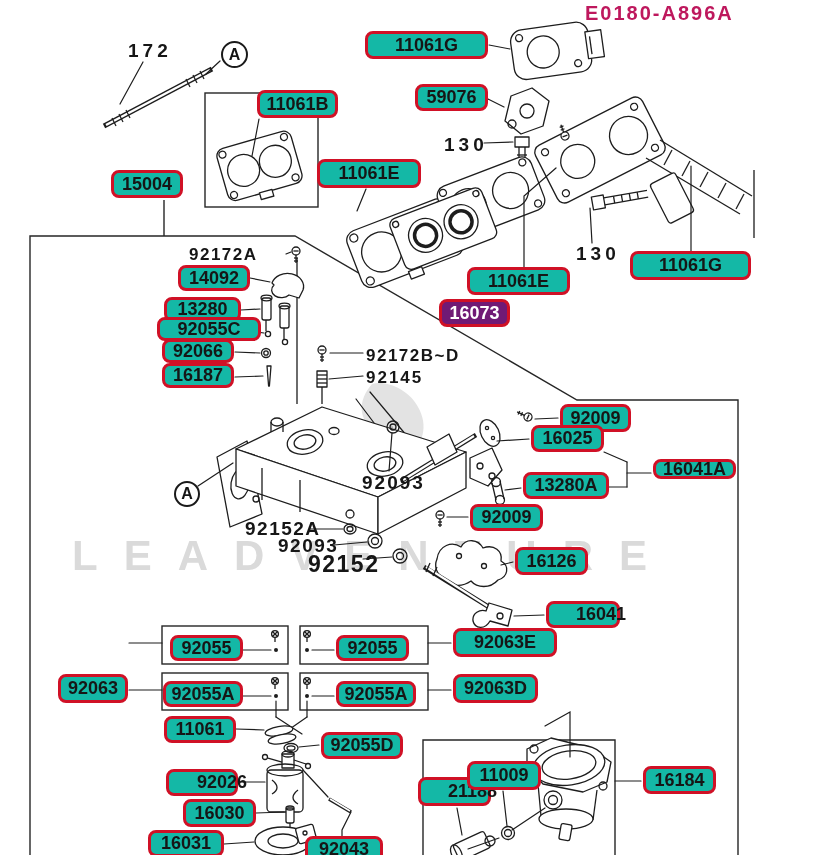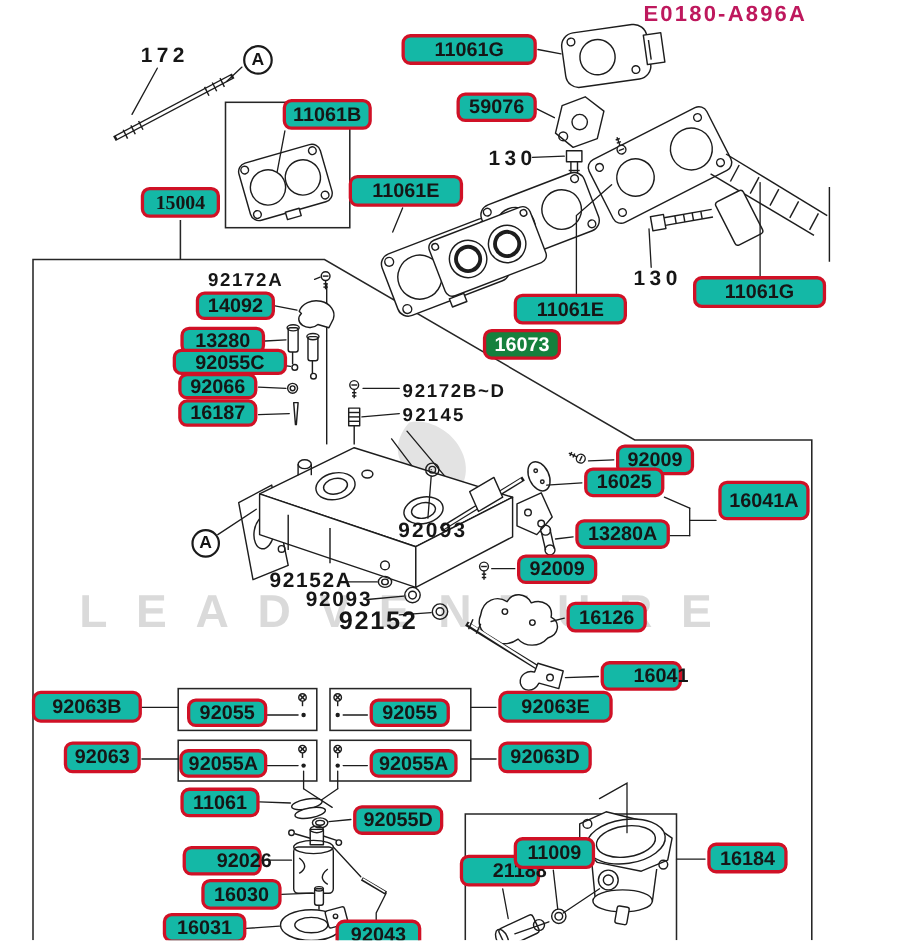--- a/index.html
+++ b/index.html
@@ -6,21 +6,21 @@
   #stage{position:relative;width:827px;height:855px;background:#fff;overflow:hidden;
          font-family:"Liberation Sans",sans-serif;}
   .title{position:absolute;left:585px;top:2px;font-size:20px;font-weight:bold;
          letter-spacing:2px;color:#be185d;z-index:3;white-space:nowrap;}
   .wmtext{position:absolute;left:72px;top:532px;font-size:42px;font-weight:bold;
          letter-spacing:26px;color:#dadada;z-index:0;white-space:nowrap;}
   svg{position:absolute;left:0;top:0;z-index:1;}
   .callout{position:absolute;box-sizing:border-box;border:3px solid #d01126;border-radius:8px;
          background:#14b8a6;color:#161616;font-weight:bold;font-size:18px;display:flex;
          align-items:center;justify-content:center;z-index:3;white-space:nowrap;}
-  .callout.filled{background:#15803d;border-color:#d01126;color:#fff;}
+  .callout.filled{background:#701a75;border-color:#d01126;color:#fff;}
   .plain{position:absolute;font-weight:bold;color:#161616;font-size:18px;z-index:3;
          white-space:nowrap;letter-spacing:1.5px;}
   .letter{position:absolute;box-sizing:border-box;border:2.5px solid #1a1a1a;border-radius:50%;
          background:#fff;color:#141414;font-weight:bold;font-size:16px;display:flex;
          align-items:center;justify-content:center;z-index:3;}
   .ln{stroke:#1d1d1d;stroke-width:1.2;fill:none;stroke-linecap:round;}
   .fr{stroke:#262626;stroke-width:1.4;fill:none;}
   .pt{stroke:#1d1d1d;stroke-width:1.3;fill:none;stroke-linejoin:round;}
   .pw{stroke:#1d1d1d;stroke-width:1.3;fill:#ffffff;stroke-linejoin:round;}
   .dk{stroke:#1d1d1d;fill:none;}
@@ -386,47 +386,46 @@
   </svg>
 
   <div class="title">E0180-A896A</div>
 
   <div class="plain" style="left:128px;top:40px;font-size:19px;letter-spacing:4px;">172</div>
   <div class="letter" style="left:221px;top:41px;width:27px;height:27px;">A</div>
   <div class="callout" style="left:365px;top:31px;width:123px;height:28px;">11061G</div>
   <div class="callout" style="left:228px;top:90px;width:81px;height:28px;margin-left:29px;">11061B</div>
   <div class="callout" style="left:415px;top:84px;width:73px;height:27px;">59076</div>
   <div class="plain" style="left:444px;top:134px;font-size:19px;letter-spacing:4px;">130</div>
-  <div class="callout" style="left:128px;top:170px;width:72px;height:28px;font-family:Liberation Serif, serif;">15004</div>
+  <div class="callout" style="left:111px;top:170px;width:72px;height:28px;">15004</div>
   <div class="callout" style="left:317px;top:159px;width:104px;height:29px;">11061E</div>
   <div class="callout" style="left:467px;top:267px;width:103px;height:28px;">11061E</div>
   <div class="callout filled" style="left:439px;top:299px;width:71px;height:28px;">16073</div>
   <div class="plain" style="left:576px;top:243px;font-size:19px;letter-spacing:4px;">130</div>
   <div class="callout" style="left:630px;top:251px;width:121px;height:29px;">11061G</div>
   <div class="plain" style="left:189px;top:245px;font-size:17px;">92172A</div>
   <div class="callout" style="left:178px;top:265px;width:72px;height:26px;">14092</div>
   <div class="callout" style="left:164px;top:297px;width:77px;height:25px;">13280</div>
   <div class="callout" style="left:157px;top:317px;width:104px;height:24px;">92055C</div>
   <div class="callout" style="left:162px;top:339px;width:72px;height:24px;">92066</div>
   <div class="callout" style="left:162px;top:363px;width:72px;height:25px;">16187</div>
   <div class="plain" style="left:366px;top:346px;font-size:17px;">92172B~D</div>
   <div class="plain" style="left:366px;top:368px;font-size:17px;letter-spacing:2px;">92145</div>
   <div class="plain" style="left:362px;top:472px;font-size:19px;letter-spacing:2px;">92093</div>
   <div class="callout" style="left:560px;top:404px;width:71px;height:28px;">92009</div>
   <div class="callout" style="left:531px;top:425px;width:73px;height:27px;">16025</div>
-  <div class="callout" style="left:653px;top:437px;width:83px;height:36px;">16041A</div>
+  <div class="callout" style="left:653px;top:459px;width:83px;height:20px;">16041A</div>
   <div class="callout" style="left:523px;top:472px;width:86px;height:27px;">13280A</div>
   <div class="callout" style="left:470px;top:504px;width:73px;height:27px;">92009</div>
   <div class="letter" style="left:174px;top:481px;width:26px;height:26px;">A</div>
   <div class="plain" style="left:245px;top:518px;font-size:19px;">92152A</div>
   <div class="plain" style="left:278px;top:535px;font-size:19px;">92093</div>
   <div class="plain" style="left:308px;top:551px;font-size:23px;">92152</div>
   <div class="callout" style="left:515px;top:547px;width:73px;height:28px;">16126</div>
   <div class="callout" style="left:546px;top:601px;width:74px;height:27px;padding-left:36px;">16041</div>
-  <div class="callout" style="left:29px;top:628px;width:100px;height:29px;">92063B</div>
   <div class="callout" style="left:170px;top:635px;width:73px;height:26px;">92055</div>
   <div class="callout" style="left:336px;top:635px;width:73px;height:26px;">92055</div>
   <div class="callout" style="left:453px;top:628px;width:104px;height:29px;">92063E</div>
   <div class="callout" style="left:58px;top:674px;width:70px;height:29px;">92063</div>
   <div class="callout" style="left:163px;top:681px;width:80px;height:26px;">92055A</div>
   <div class="callout" style="left:336px;top:681px;width:80px;height:26px;">92055A</div>
   <div class="callout" style="left:453px;top:674px;width:85px;height:29px;">92063D</div>
   <div class="callout" style="left:164px;top:716px;width:72px;height:27px;">11061</div>
   <div class="callout" style="left:321px;top:732px;width:82px;height:27px;">92055D</div>
   <div class="callout" style="left:166px;top:769px;width:72px;height:27px;padding-left:40px;">92026</div>

